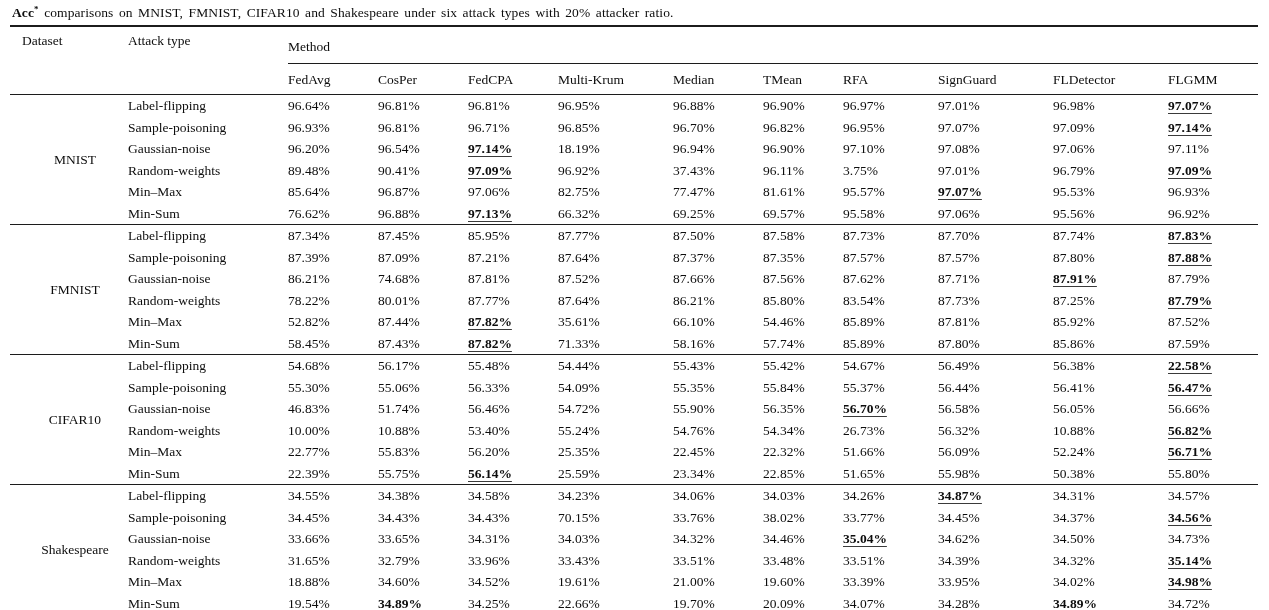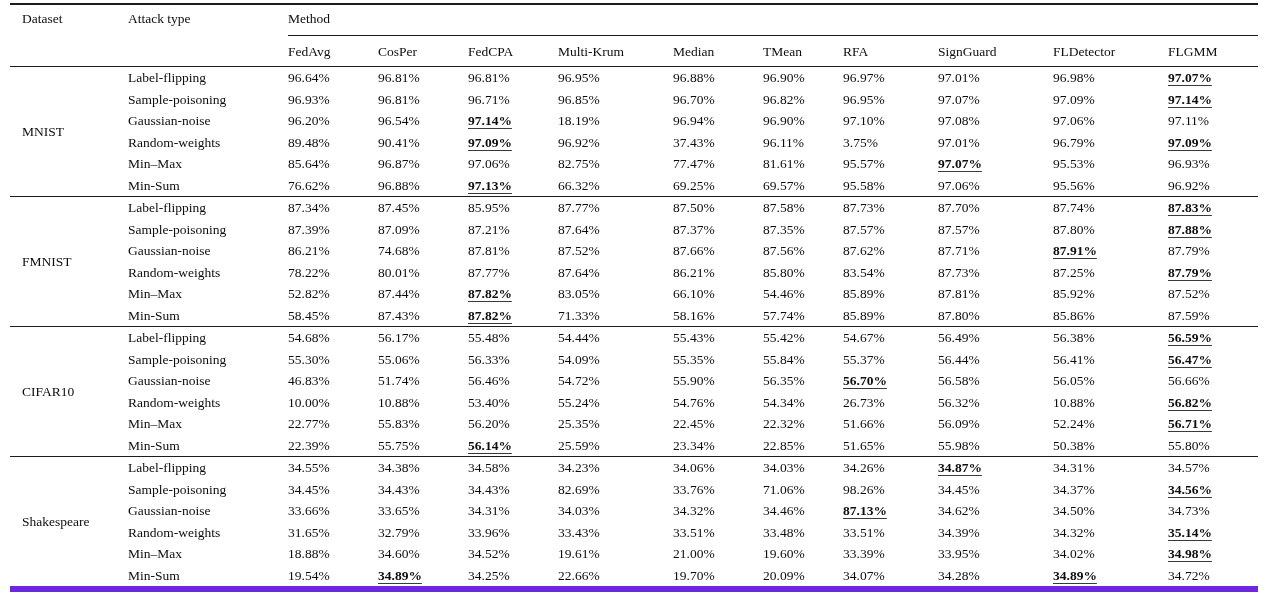--- a/index.html
+++ b/index.html
@@ -47,54 +47,56 @@
     white-space: nowrap;
     overflow: hidden;
   }
   thead th.h-span {
     vertical-align: top;
     padding-top: 6px;
     border-bottom: 1.8px solid #1c1c1c;
   }
   thead th.h-method-group {
     vertical-align: top;
-    padding-top: 6px;
+    padding-top: 12px;
     height: 24px;
     border-bottom: 1px solid #1c1c1c;
     font-family: Liberation Serif, serif;
   }
   thead tr.method-row th {
     height: 28px;
     vertical-align: middle;
     padding-top: 2px;
     border-bottom: 1.8px solid #1c1c1c;
   }
   .col-pad { padding-left: 12px !important; }
   tbody td {
     height: 21.5px;
     line-height: 21.5px;
   }
   tbody td.dataset-cell {
     vertical-align: middle;
     line-height: 16px;
+    text-align: center;
   }
   tbody tr.group-start td { border-top: 1px solid #1c1c1c; }
   tbody td.best {
     font-weight: bold;
     text-decoration: underline;
     text-underline-offset: 3px;
     text-decoration-thickness: 1px;
     text-decoration-color: #3a3a3a;
   }
 </style>
 </head>
 <body>
 
 <div class="page">
 
+  <p class="caption"><span class="metric">Acc</span><sup>*</sup><span> comparisons on MNIST, FMNIST, CIFAR10 and Shakespeare under six attack types with 20% attacker ratio.</span></p>
 
   <table class="results">
     <colgroup>
       <col style="width:118px">
       <col style="width:160px">
       <col style="width:90px">
       <col style="width:90px">
       <col style="width:90px">
       <col style="width:115px">
       <col style="width:90px">
@@ -254,21 +256,21 @@
           <td class="value-cell">83.54%</td>
           <td class="value-cell">87.73%</td>
           <td class="value-cell">87.25%</td>
           <td class="value-cell best">87.79%</td>
         </tr>
         <tr>
           <td class="attack-cell">Min–Max</td>
           <td class="value-cell">52.82%</td>
           <td class="value-cell">87.44%</td>
           <td class="value-cell best">87.82%</td>
-          <td class="value-cell">83.05%</td>
+          <td class="value-cell">35.61%</td>
           <td class="value-cell">66.10%</td>
           <td class="value-cell">54.46%</td>
           <td class="value-cell">85.89%</td>
           <td class="value-cell">87.81%</td>
           <td class="value-cell">85.92%</td>
           <td class="value-cell">87.52%</td>
         </tr>
         <tr>
           <td class="attack-cell">Min-Sum</td>
           <td class="value-cell">58.45%</td>
@@ -287,21 +289,21 @@
           <td class="attack-cell">Label-flipping</td>
           <td class="value-cell">54.68%</td>
           <td class="value-cell">56.17%</td>
           <td class="value-cell">55.48%</td>
           <td class="value-cell">54.44%</td>
           <td class="value-cell">55.43%</td>
           <td class="value-cell">55.42%</td>
           <td class="value-cell">54.67%</td>
           <td class="value-cell">56.49%</td>
           <td class="value-cell">56.38%</td>
-          <td class="value-cell best">56.59%</td>
+          <td class="value-cell best">22.58%</td>
         </tr>
         <tr>
           <td class="attack-cell">Sample-poisoning</td>
           <td class="value-cell">55.30%</td>
           <td class="value-cell">55.06%</td>
           <td class="value-cell">56.33%</td>
           <td class="value-cell">54.09%</td>
           <td class="value-cell">55.35%</td>
           <td class="value-cell">55.84%</td>
           <td class="value-cell">55.37%</td>
@@ -373,37 +375,37 @@
           <td class="value-cell">34.26%</td>
           <td class="value-cell best">34.87%</td>
           <td class="value-cell">34.31%</td>
           <td class="value-cell">34.57%</td>
         </tr>
         <tr>
           <td class="attack-cell">Sample-poisoning</td>
           <td class="value-cell">34.45%</td>
           <td class="value-cell">34.43%</td>
           <td class="value-cell">34.43%</td>
-          <td class="value-cell">82.69%</td>
+          <td class="value-cell">70.15%</td>
           <td class="value-cell">33.76%</td>
-          <td class="value-cell">71.06%</td>
-          <td class="value-cell">98.26%</td>
+          <td class="value-cell">38.02%</td>
+          <td class="value-cell">33.77%</td>
           <td class="value-cell">34.45%</td>
           <td class="value-cell">34.37%</td>
           <td class="value-cell best">34.56%</td>
         </tr>
         <tr>
           <td class="attack-cell">Gaussian-noise</td>
           <td class="value-cell">33.66%</td>
           <td class="value-cell">33.65%</td>
           <td class="value-cell">34.31%</td>
           <td class="value-cell">34.03%</td>
           <td class="value-cell">34.32%</td>
           <td class="value-cell">34.46%</td>
-          <td class="value-cell best">87.13%</td>
+          <td class="value-cell best">35.04%</td>
           <td class="value-cell">34.62%</td>
           <td class="value-cell">34.50%</td>
           <td class="value-cell">34.73%</td>
         </tr>
         <tr>
           <td class="attack-cell">Random-weights</td>
           <td class="value-cell">31.65%</td>
           <td class="value-cell">32.79%</td>
           <td class="value-cell">33.96%</td>
           <td class="value-cell">33.43%</td>

